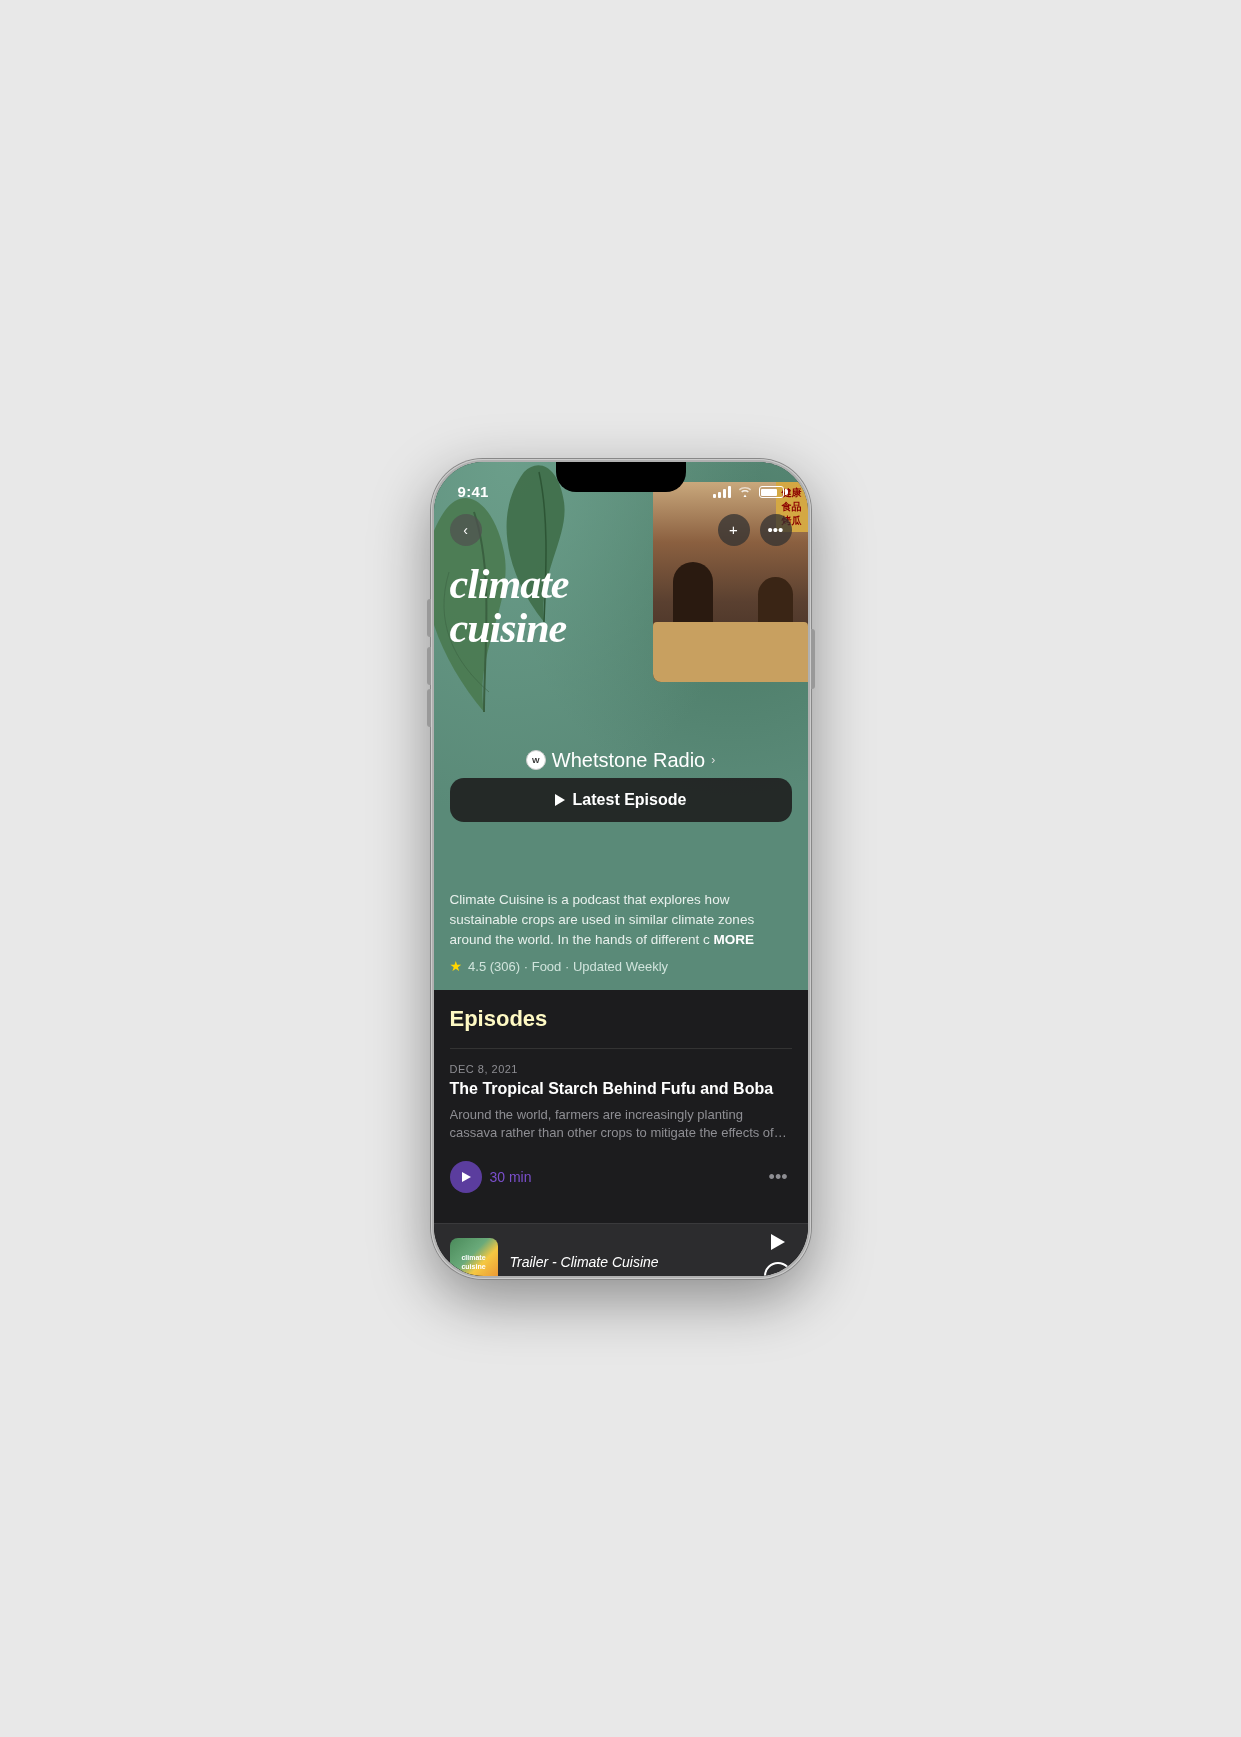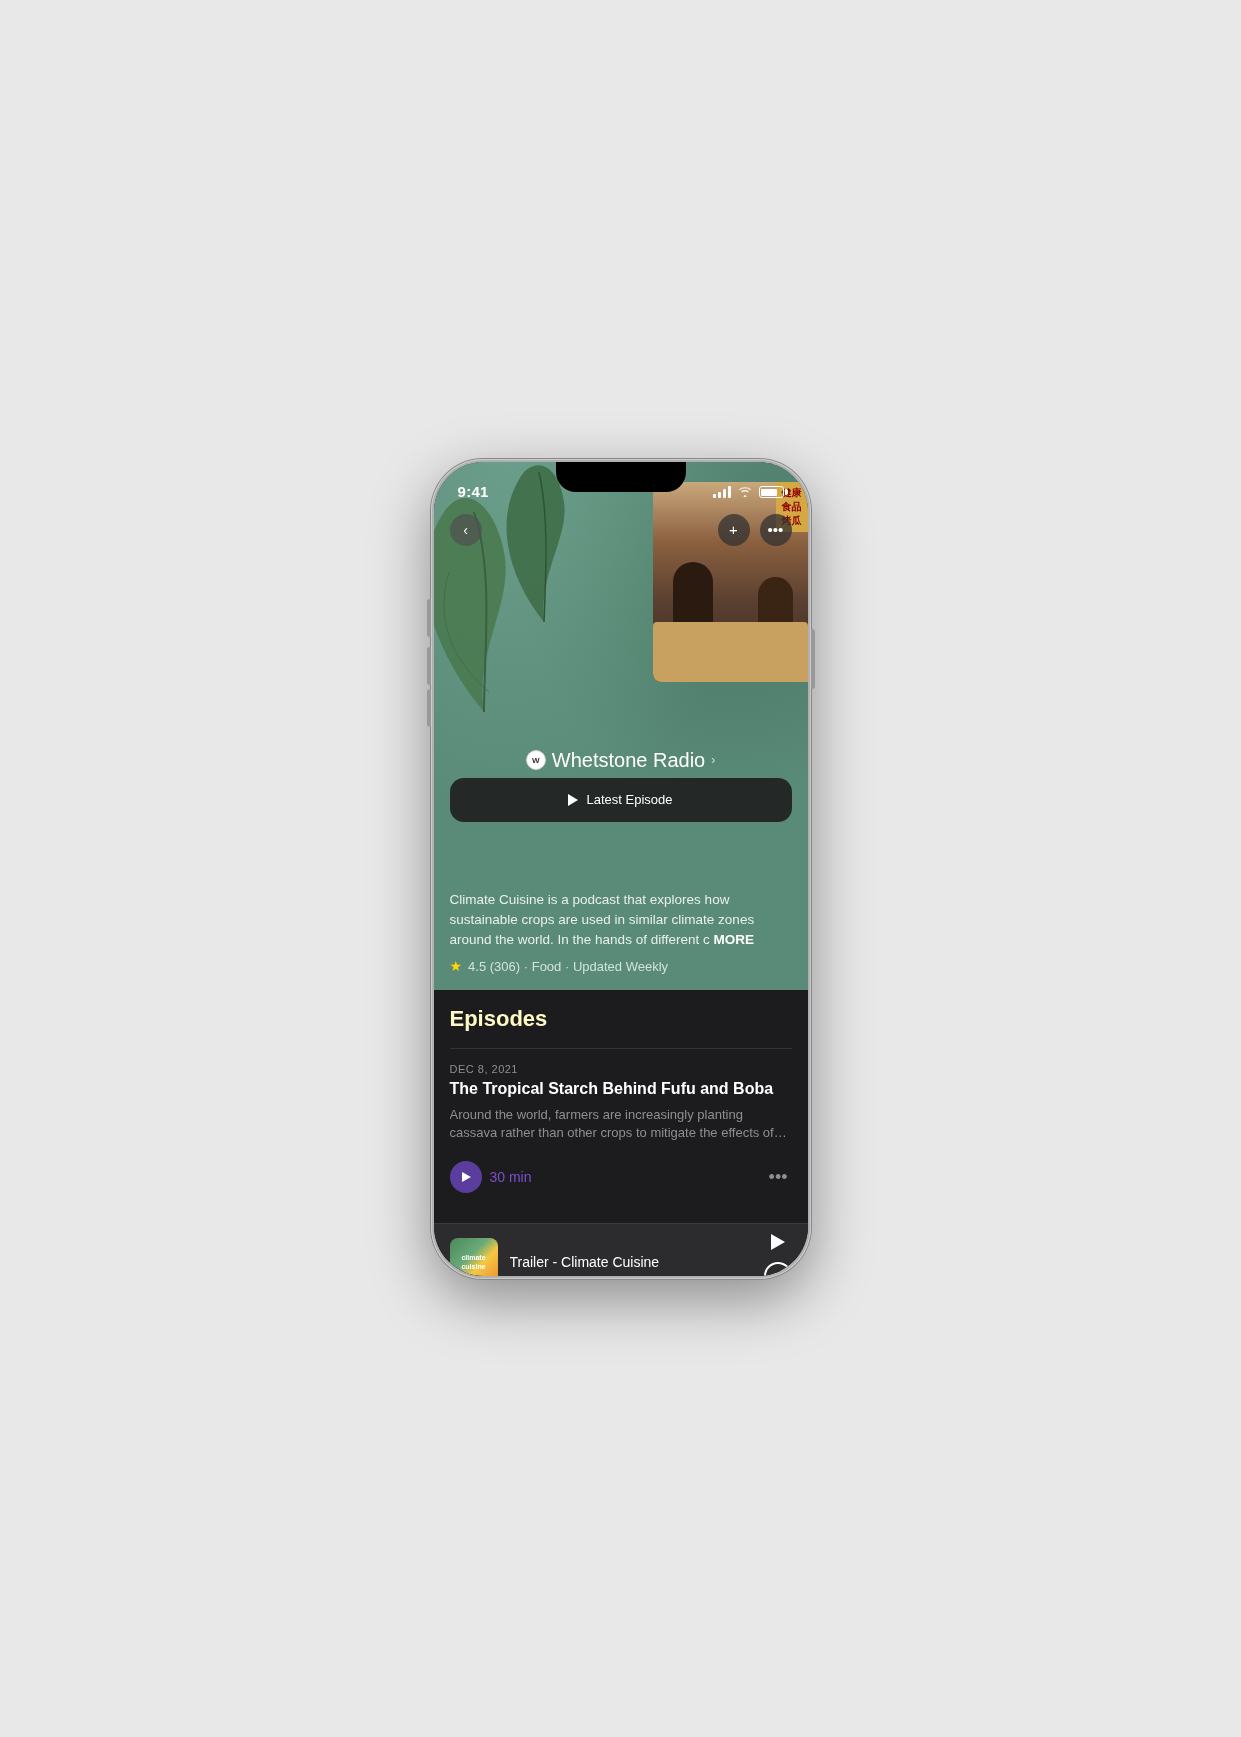--- a/index.html
+++ b/index.html
@@ -367,22 +367,22 @@
     .latest-ep-btn .play-tri {
       width: 0;
       height: 0;
       border-style: solid;
       border-width: 6px 0 6px 10px;
       border-color: transparent transparent transparent #fff;
     }
 
     .latest-ep-btn .btn-label {
       color: #fff;
-      font-size: 13px;
-      font-weight: 400;
+      font-size: 16px;
+      font-weight: 700;
     }
 
     
     .description-section {
       background: #5a8a78;
       padding: 8px 16px 16px;
     }
 
     .description-text {
       font-size: 13.5px;
@@ -535,20 +535,21 @@
       overflow: hidden;
     }
 
     .mini-player-title {
       font-size: 14px;
       color: #fff;
       font-weight: 500;
       white-space: nowrap;
       overflow: hidden;
       text-overflow: ellipsis;
+      font-style: italic;
     }
 
     .mini-player-controls {
       display: flex;
       align-items: center;
       gap: 12px;
       flex-direction: column;
     }
 
     .mini-play-btn {
@@ -647,20 +648,21 @@
         </div>
 
         <div class="hero-controls">
           <div class="back-btn">‹</div>
           <div class="hero-action-btns">
             <div class="action-btn">+</div>
             <div class="action-btn">•••</div>
           </div>
         </div>
 
+        <div class="podcast-title">climate cuisine</div>
 
         <div class="author-row">
           <div class="author-logo">W</div>
           <span class="author-name">Whetstone Radio</span>
           <span class="chevron-right">›</span>
         </div>
 
         <div class="latest-ep-btn">
           <div class="play-tri"></div>
           <span class="btn-label">Latest Episode</span>

